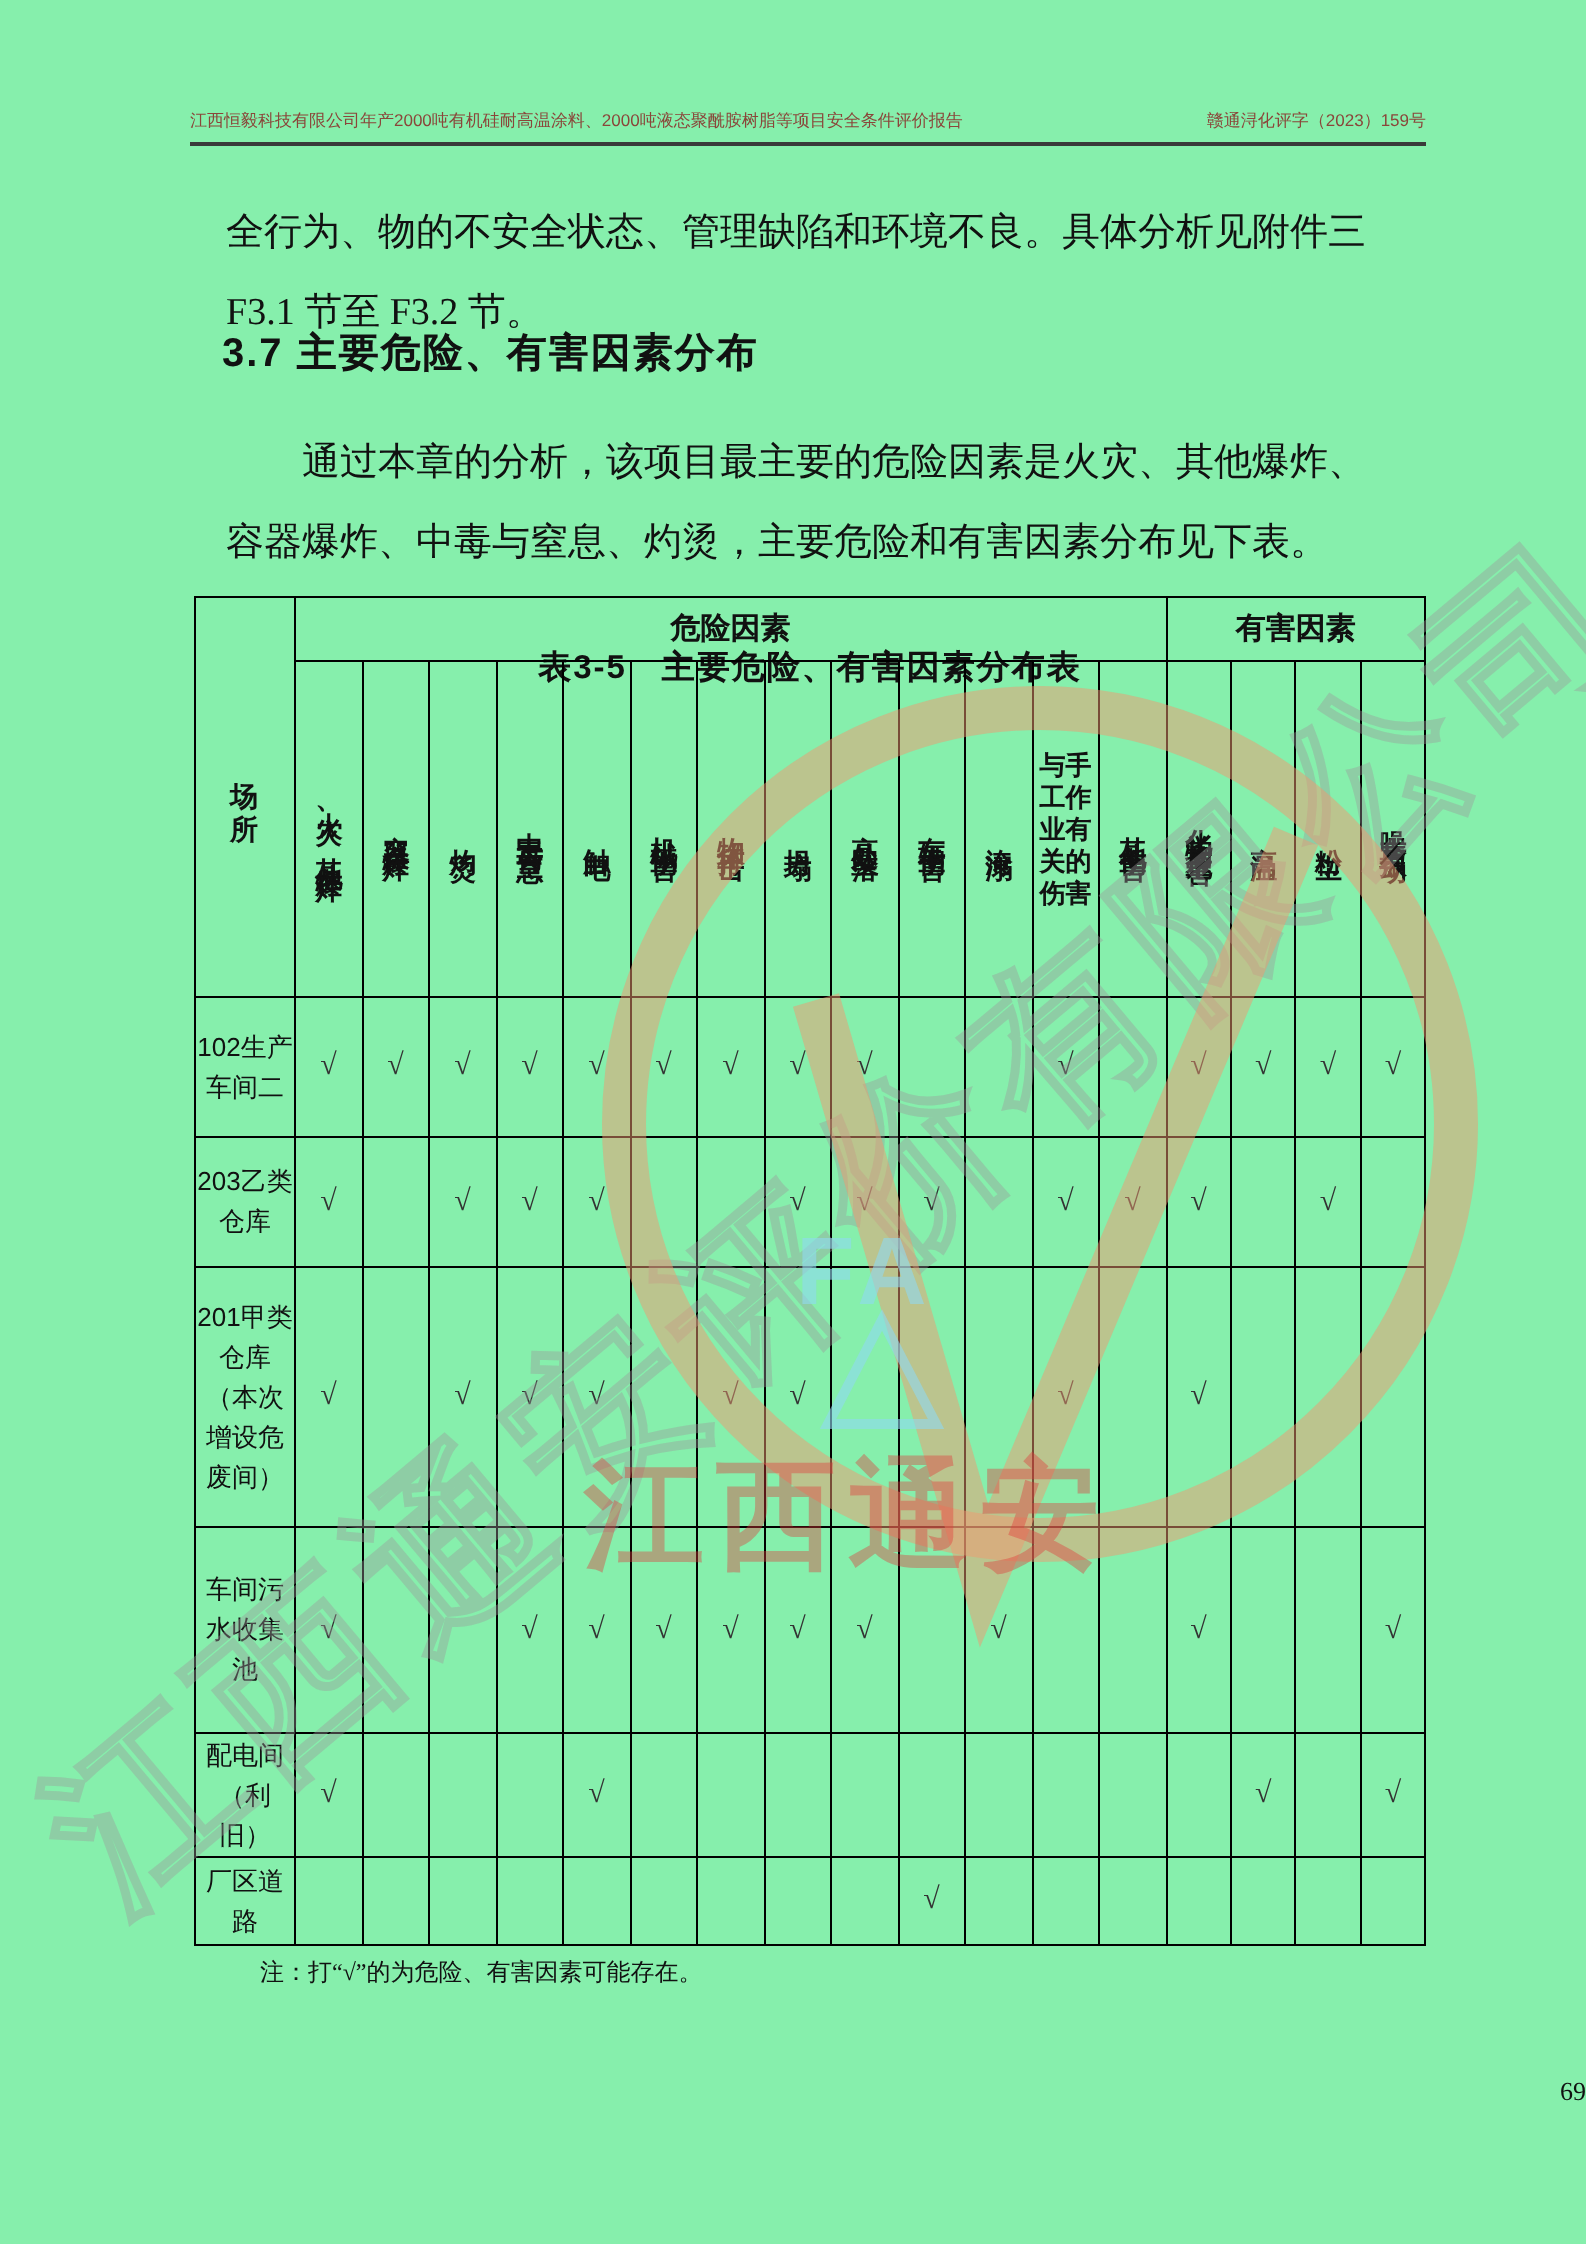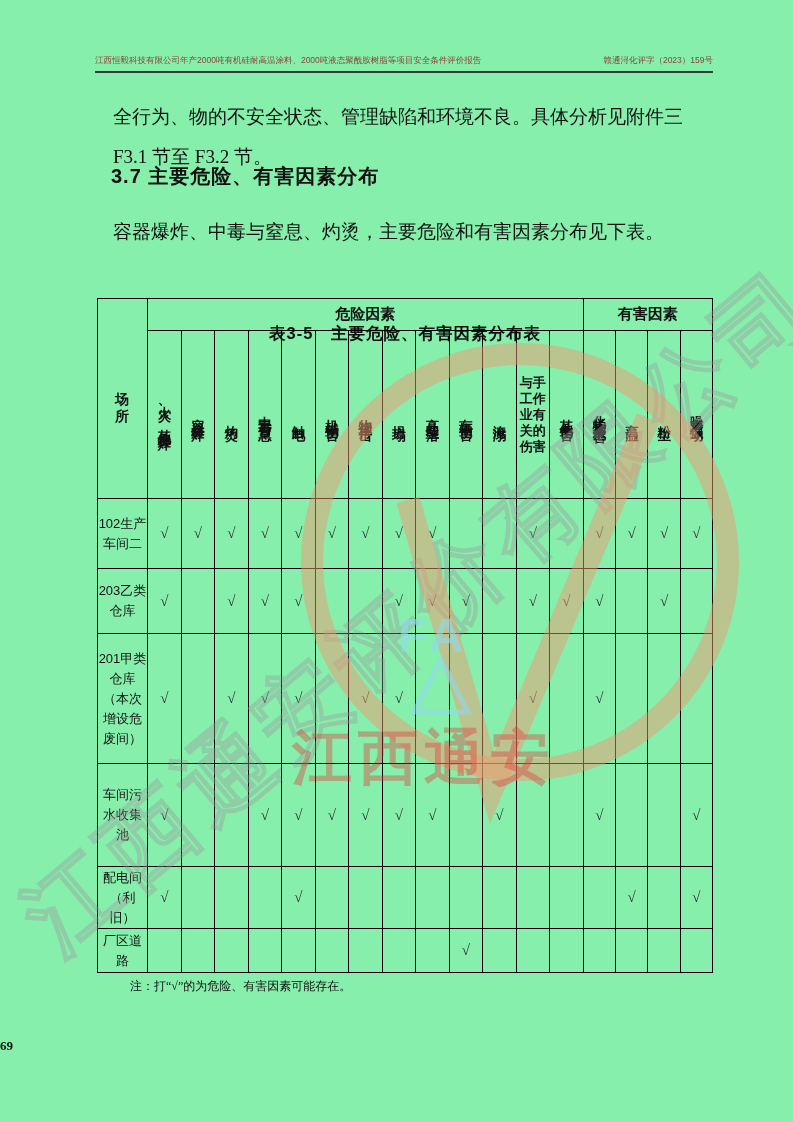--- a/index.html
+++ b/index.html
@@ -39,21 +39,21 @@
          line-height:1;letter-spacing:3px;font-size:13.5px;font-weight:bold;
          font-family:"Liberation Sans","DejaVu Sans",sans-serif;max-height:162px;}
   .corner .vtext{letter-spacing:16px;font-size:14px;}
   .wrapcell{width:28px;margin:14px auto;font-size:13px;line-height:16px;font-weight:bold;
             font-family:"Liberation Sans","DejaVu Sans",sans-serif;word-break:break-all;}
   .row-label{font-size:13px;line-height:20px;padding:2px 1px;font-weight:normal;
              font-family:Liberation Sans, sans-serif;word-break:break-all;}
   .check-cell{font-size:15px;color:#333;}
   
   .tbl-note{position:absolute;left:130px;top:978px;font-size:12px;}
-  .page-number{position:absolute;left:0;top:1038px;width:793px;text-align:left;font-size:13px;font-weight:bold;}
+  .page-number{position:absolute;left:0;top:1038px;width:793px;text-align:right;font-size:13px;}
   
   .wm{position:absolute;left:0;top:0;pointer-events:none;z-index:5;}
   .wm text{font-family:"Liberation Sans","DejaVu Sans",sans-serif;}
 </style>
 </head>
 <body>
 
 <div class="page">
 
   <div class="doc-header">
@@ -62,20 +62,21 @@
   </div>
 
   <div class="para1">
     <span style="display:block;">全行为、物的不安全状态、管理缺陷和环境不良。具体分析见附件三</span>
     <span style="display:block;">F3.1 节至 F3.2 节。</span>
   </div>
 
   <div class="sec-heading">3.7 主要危险、有害因素分布</div>
 
   <div class="para2">
+    <span class="indent">通过本章的分析，该项目最主要的危险因素是火灾、其他爆炸、</span>
     <span style="display:block;">容器爆炸、中毒与窒息、灼烫，主要危险和有害因素分布见下表。</span>
   </div>
 
   <div class="tbl-caption">表3-5　主要危险、有害因素分布表</div>
 
   <table id="hazard-table">
       <colgroup>
         <col style="width: 50px;">
         <col style="width: 33.5px;">
         <col style="width: 33.5px;">

